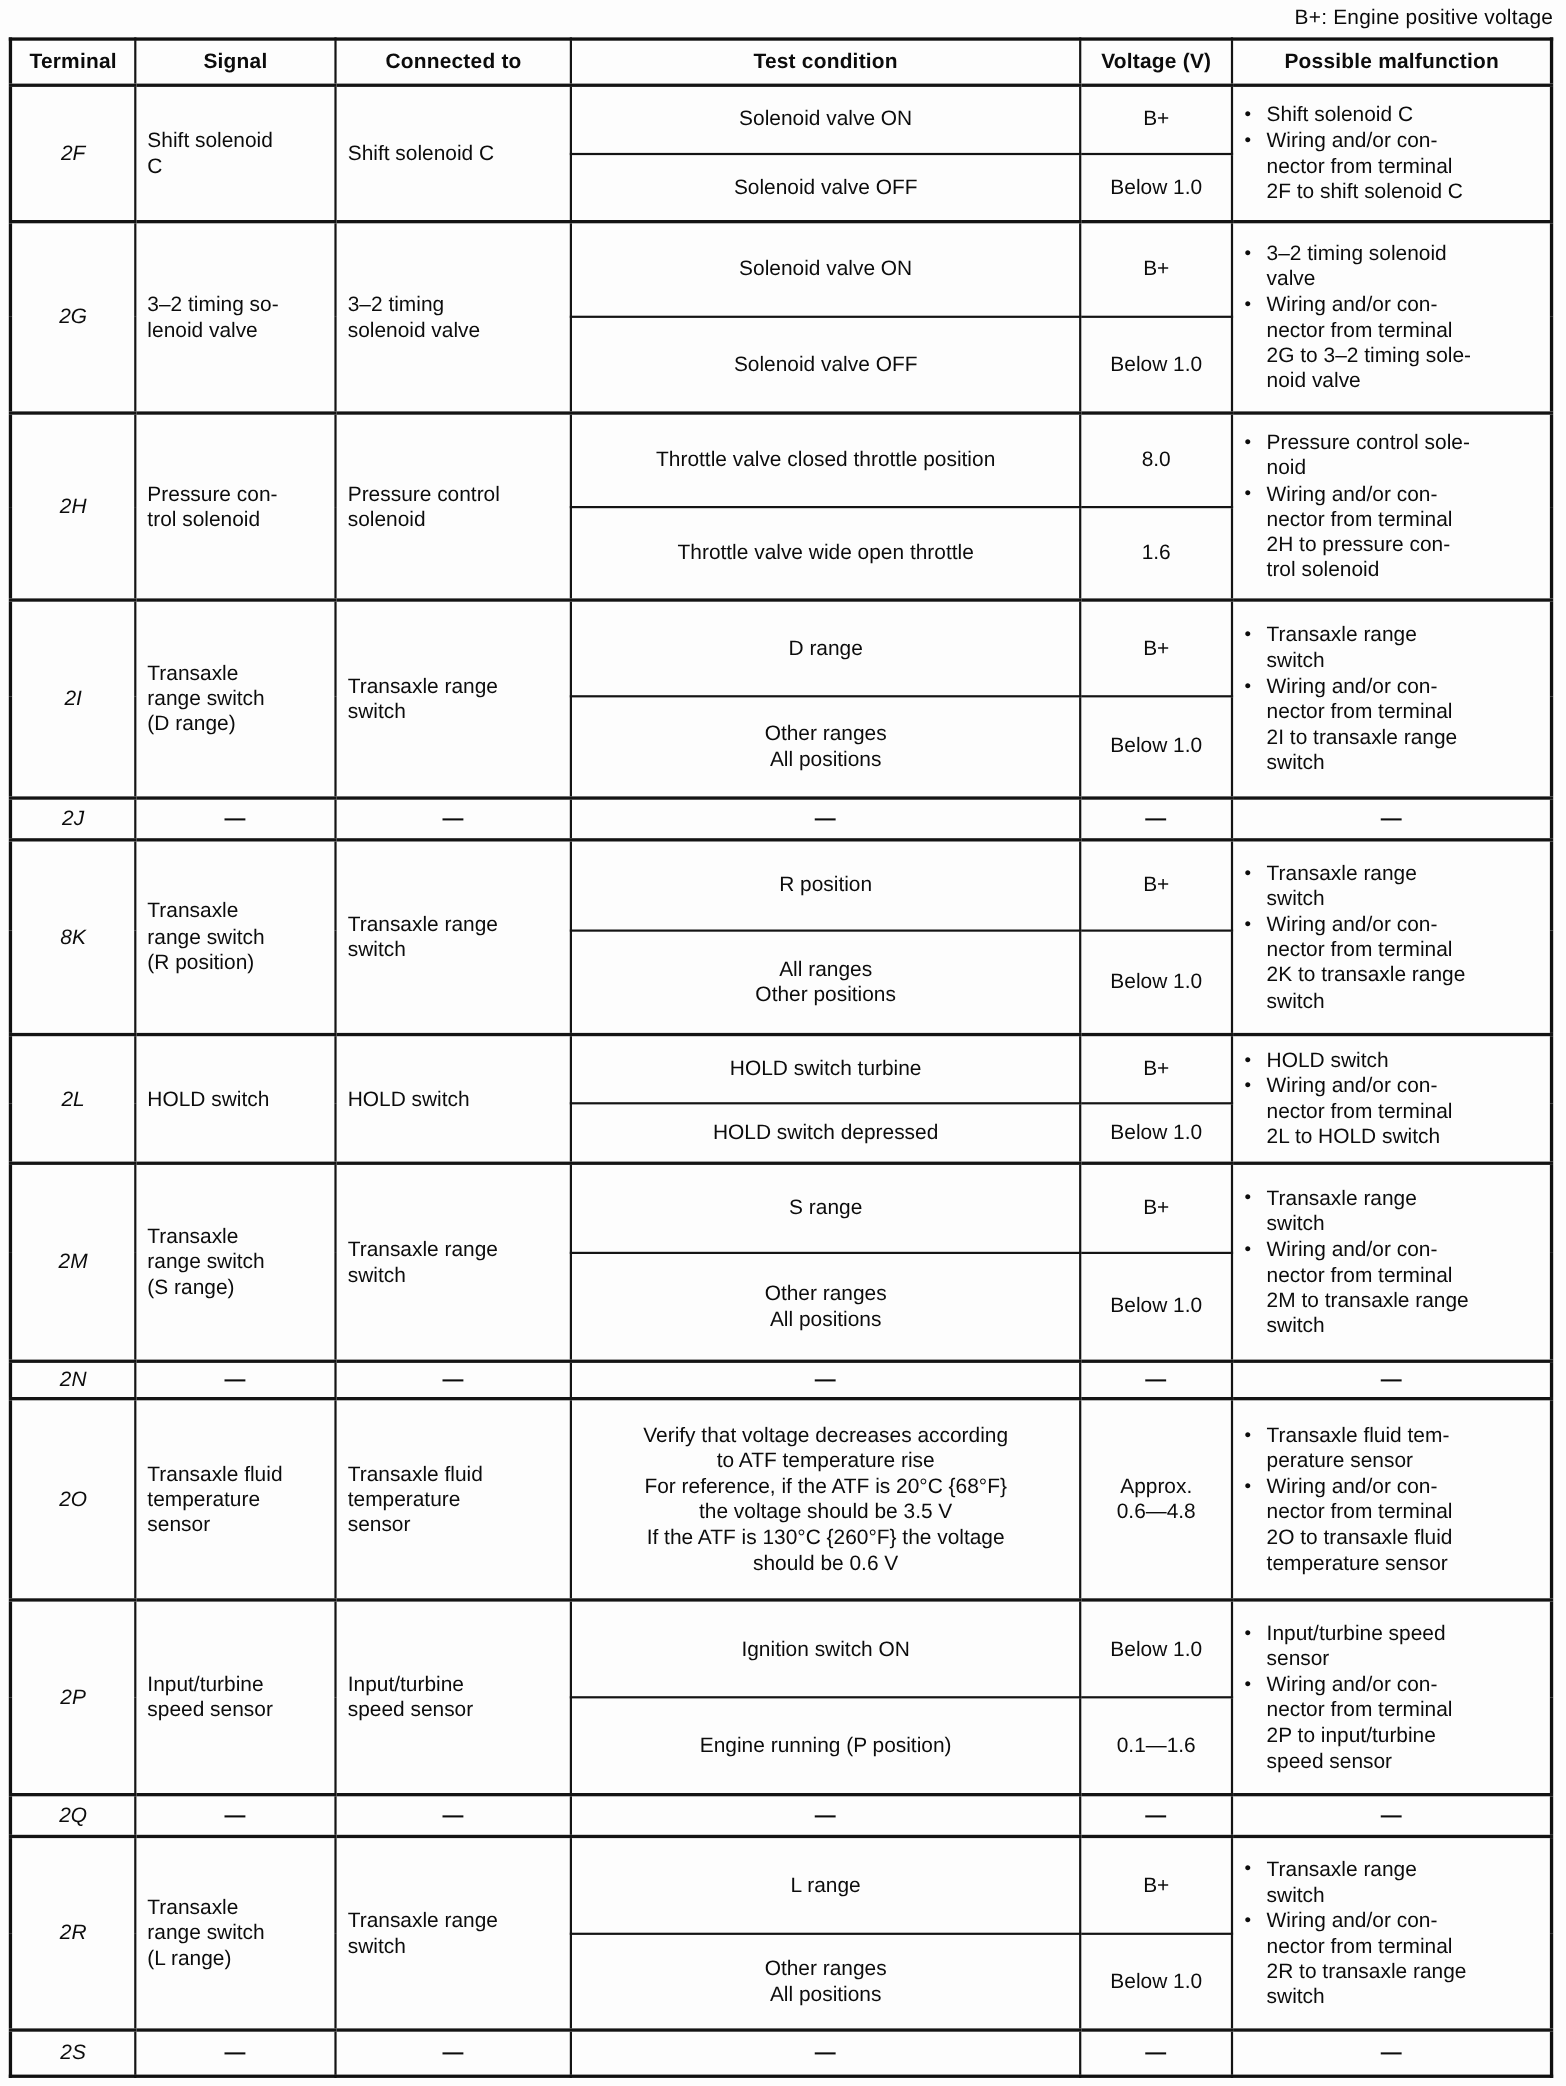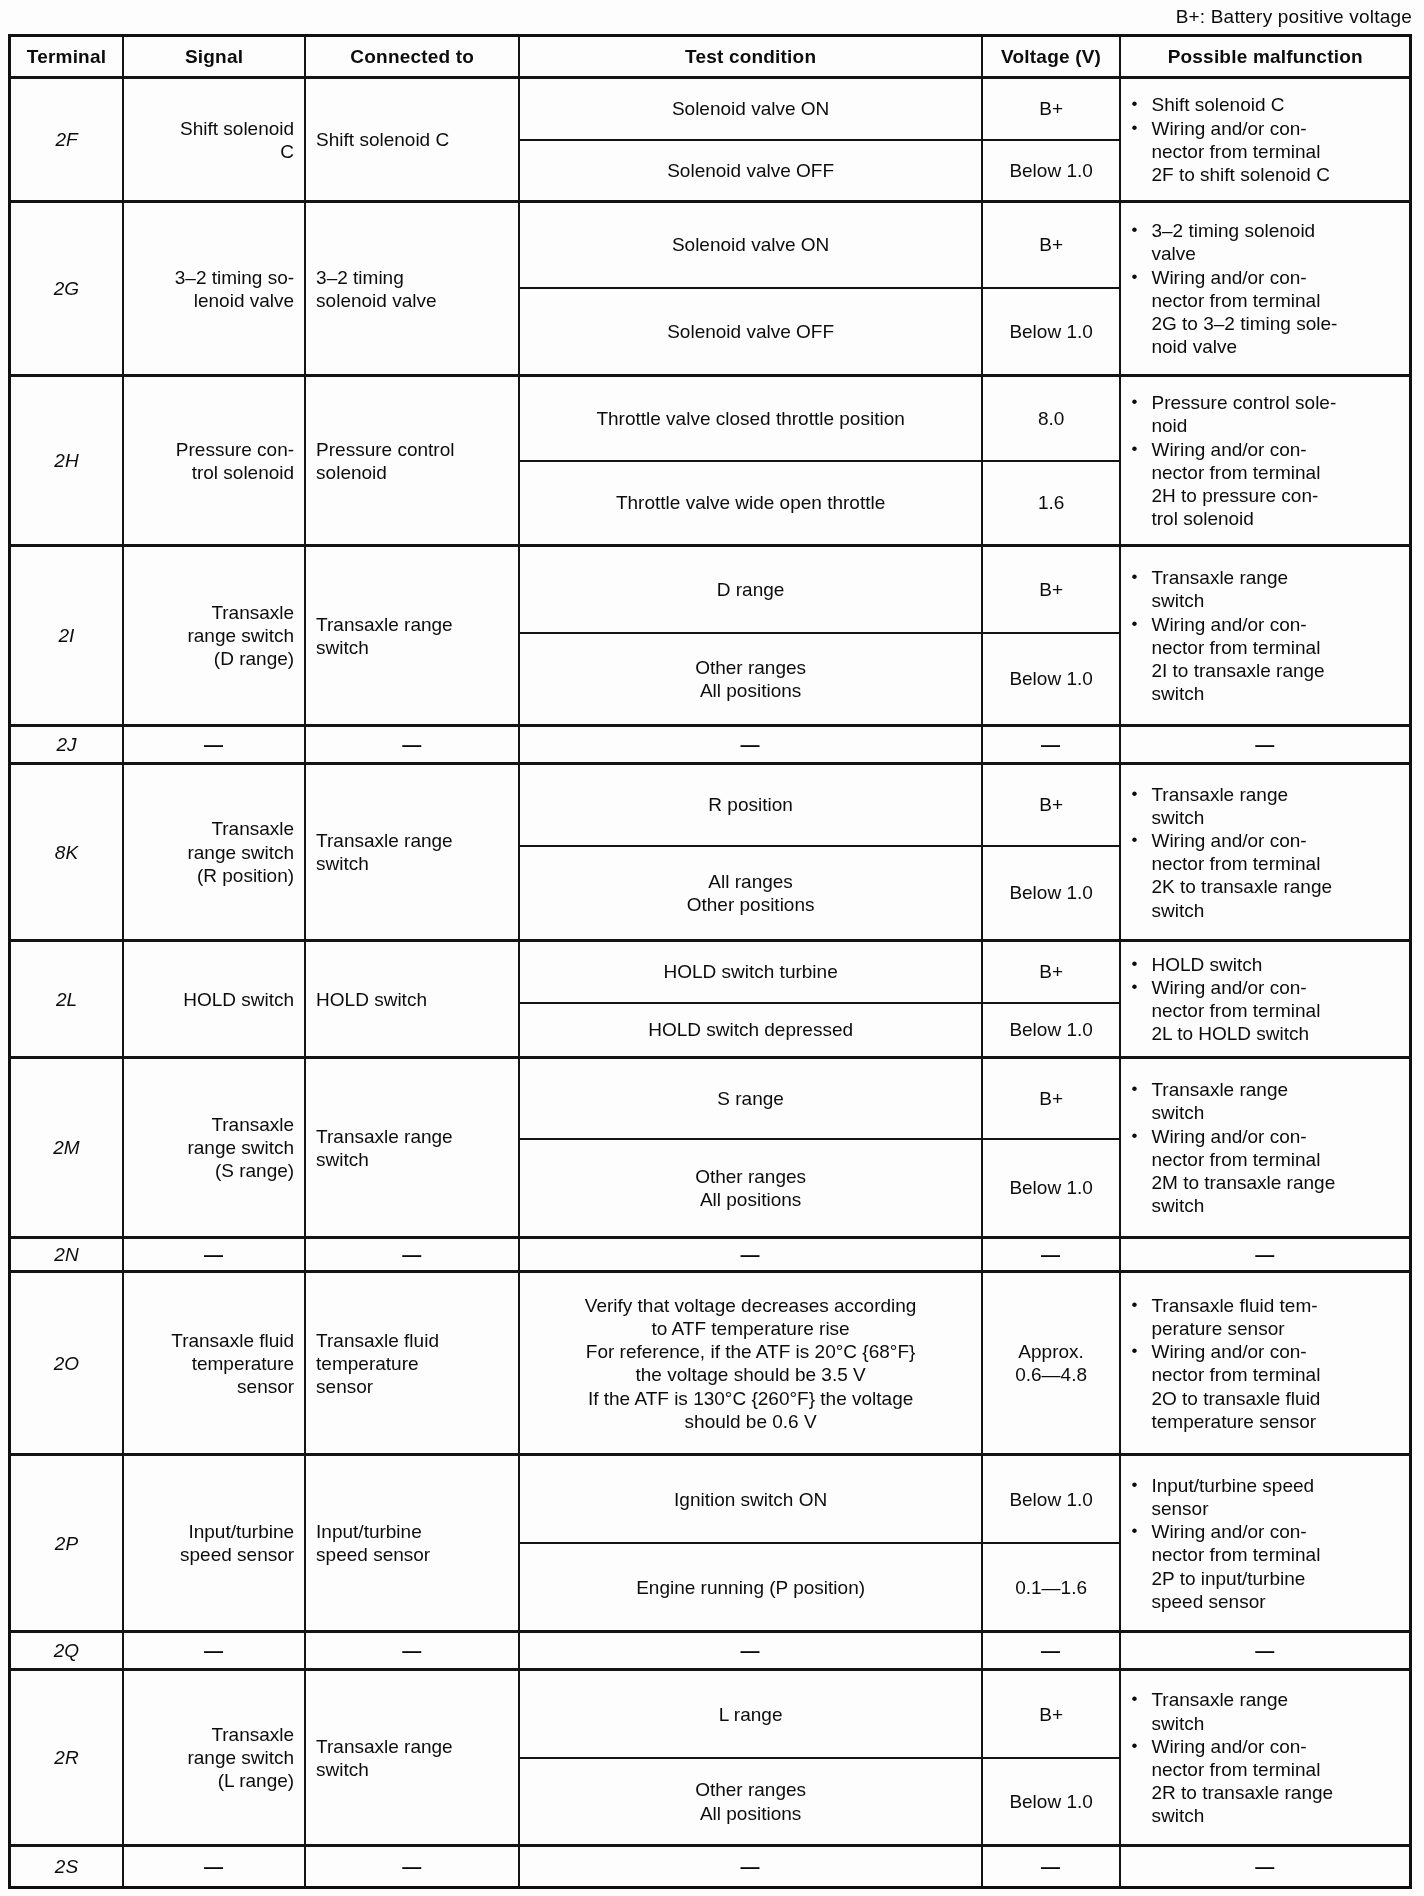--- a/index.html
+++ b/index.html
@@ -44,40 +44,40 @@
   table.tv th {
     font-weight: 700;
     text-align: center;
     padding: 8px 4px;
     border-bottom-width: 3px;
     font-size: 19px;
     letter-spacing: 0.2px;
   }
   tr.group-start > td { border-top-width: 3px; }
   td.c-terminal { text-align: center; font-weight: 400; font-style: italic; }
-  td.c-signal   { text-align: right; }
+  td.c-signal   { text-align: left; }
   td.c-connected{ text-align: left; }
   td.c-test     { text-align: center; padding-left: 12px; }
   td.c-voltage  { text-align: center; }
   td.c-malf     { text-align: left; padding-left: 8px; padding-right: 4px; }
   td.dash { text-align: center; font-weight: 700; letter-spacing: 1px; }
   .bullet-item { display: flex; align-items: flex-start; }
   .bullet-item .dot {
     flex: 0 0 20px;
     text-align: left;
     font-size: 17px;
     line-height: 1.35;
   }
   .bullet-item .txt { flex: 1 1 auto; white-space: pre-line; }
 </style>
 </head>
 <body>
 
 <div class="page">
-  <div class="note">B+: Battery positive voltage</div>
+  <div class="note">B+: Engine positive voltage</div>
   <table class="tv">
     <colgroup>
       <col style="width:8.1%">
       <col style="width:13.0%">
       <col style="width:15.3%">
       <col style="width:33.0%">
       <col style="width:9.9%">
       <col style="width:20.7%">
     </colgroup>
     <thead>

